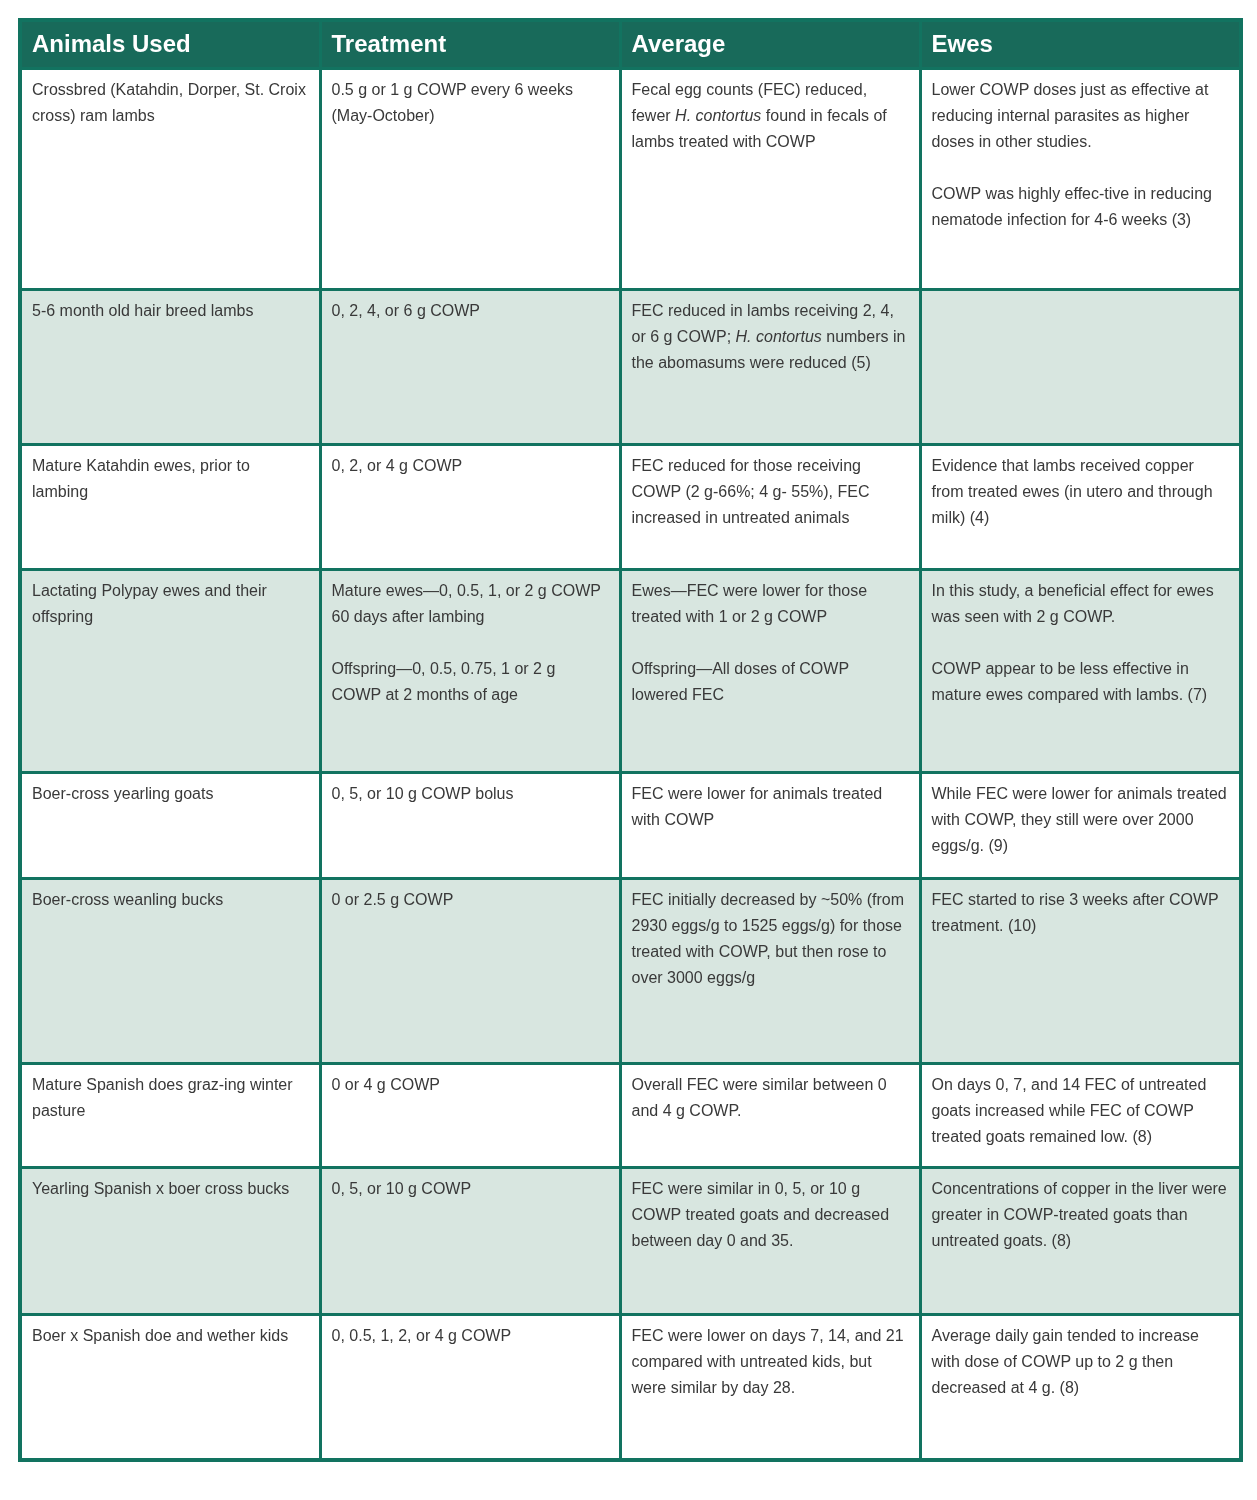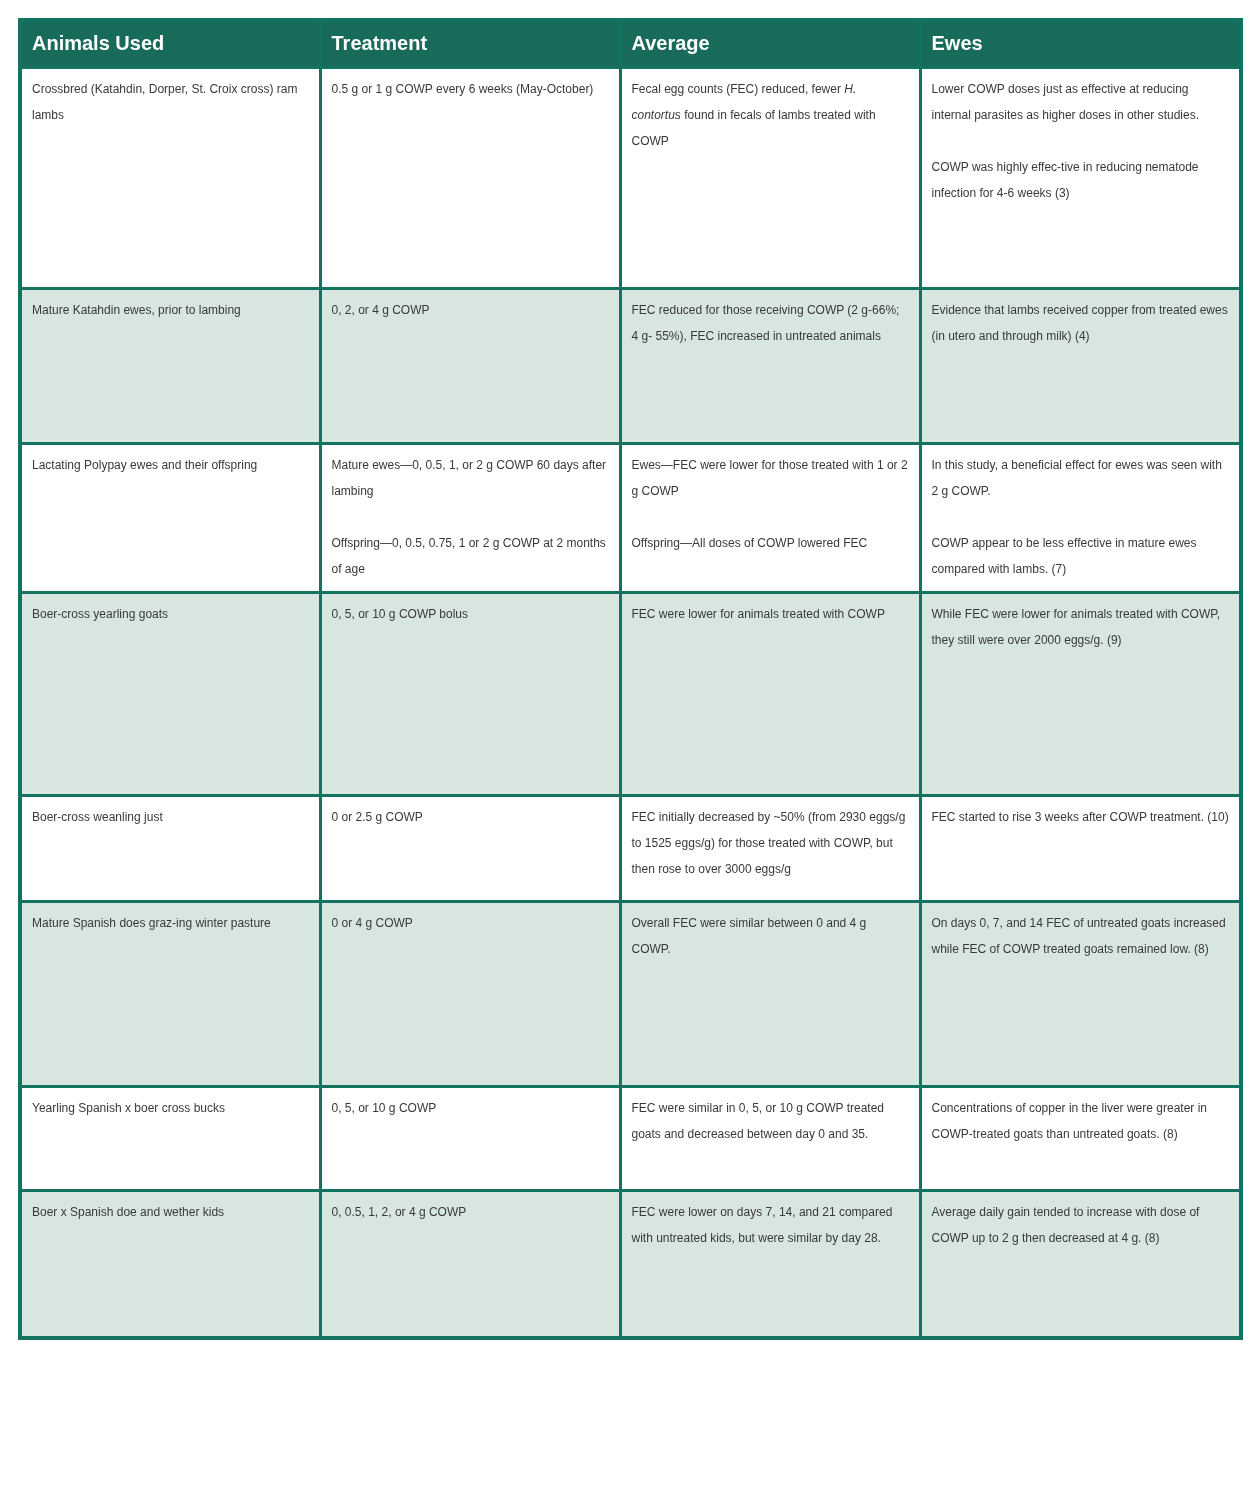--- a/index.html
+++ b/index.html
@@ -23,31 +23,31 @@
     border: 4px solid #127360;
     color: #393939;
   }
   table.cowp-table col.c1, table.cowp-table col.c2, table.cowp-table col.c3 { width: 300px; }
   table.cowp-table col.c4 { width: 321px; }
   table.cowp-table th {
     background: #186a5a;
     color: #ffffff;
     text-align: left;
     vertical-align: middle;
-    font-size: 20px;
+    font-size: 24px;
     font-weight: bold;
     padding: 8px 10px 9px 10px;
     height: 27px;
     border: 3px solid #127360;
   }
   table.cowp-table td {
     border: 3px solid #127360;
     vertical-align: top;
     padding: 7px 10px 9px 10px;
-    font-size: 12px;
+    font-size: 16px;
     line-height: 26px;
     background: #ffffff;
   }
   table.cowp-table tbody tr:nth-child(even) td {
     background: #d8e6e0;
   }
   
   tbody tr:nth-child(1) { height: 221px; }
   tbody tr:nth-child(2) { height: 155px; }
   tbody tr:nth-child(3) { height: 125px; margin-top: 48px; }
@@ -94,20 +94,32 @@
           <td>
             <p>Fecal egg counts (FEC) reduced, fewer <i>H. contortus</i> found in fecals of lambs treated with COWP</p>
           </td>
           <td>
             <p>Lower COWP doses just as effective at reducing internal parasites as higher doses in other studies.</p>
             <p>COWP was highly effec-tive in reducing nematode infection for 4-6 weeks (3)</p>
           </td>
         </tr>
         <tr>
           <td>
+            <p>5-6 month old hair breed lambs</p>
+          </td>
+          <td>
+            <p>0, 2, 4, or 6 g COWP</p>
+          </td>
+          <td>
+            <p>FEC reduced in lambs receiving 2, 4, or 6 g COWP; <i>H. contortus</i> numbers in the abomasums were reduced (5)</p>
+          </td>
+          <td></td>
+        </tr>
+        <tr>
+          <td>
             <p>Mature Katahdin ewes, prior to lambing</p>
           </td>
           <td>
             <p>0, 2, or 4 g COWP</p>
           </td>
           <td>
             <p>FEC reduced for those receiving COWP (2 g-66%; 4 g- 55%), FEC increased in untreated animals</p>
           </td>
           <td>
             <p>Evidence that lambs received copper from treated ewes (in utero and through milk) (4)</p>
@@ -139,21 +151,21 @@
           </td>
           <td>
             <p>FEC were lower for animals treated with COWP</p>
           </td>
           <td>
             <p>While FEC were lower for animals treated with COWP, they still were over 2000 eggs/g. (9)</p>
           </td>
         </tr>
         <tr>
           <td>
-            <p>Boer-cross weanling just</p>
+            <p>Boer-cross weanling bucks</p>
           </td>
           <td>
             <p>0 or 2.5 g COWP</p>
           </td>
           <td>
             <p>FEC initially decreased by ~50% (from 2930 eggs/g to 1525 eggs/g) for those treated with COWP, but then rose to over 3000 eggs/g</p>
           </td>
           <td>
             <p>FEC started to rise 3 weeks after COWP treatment. (10)</p>
           </td>

